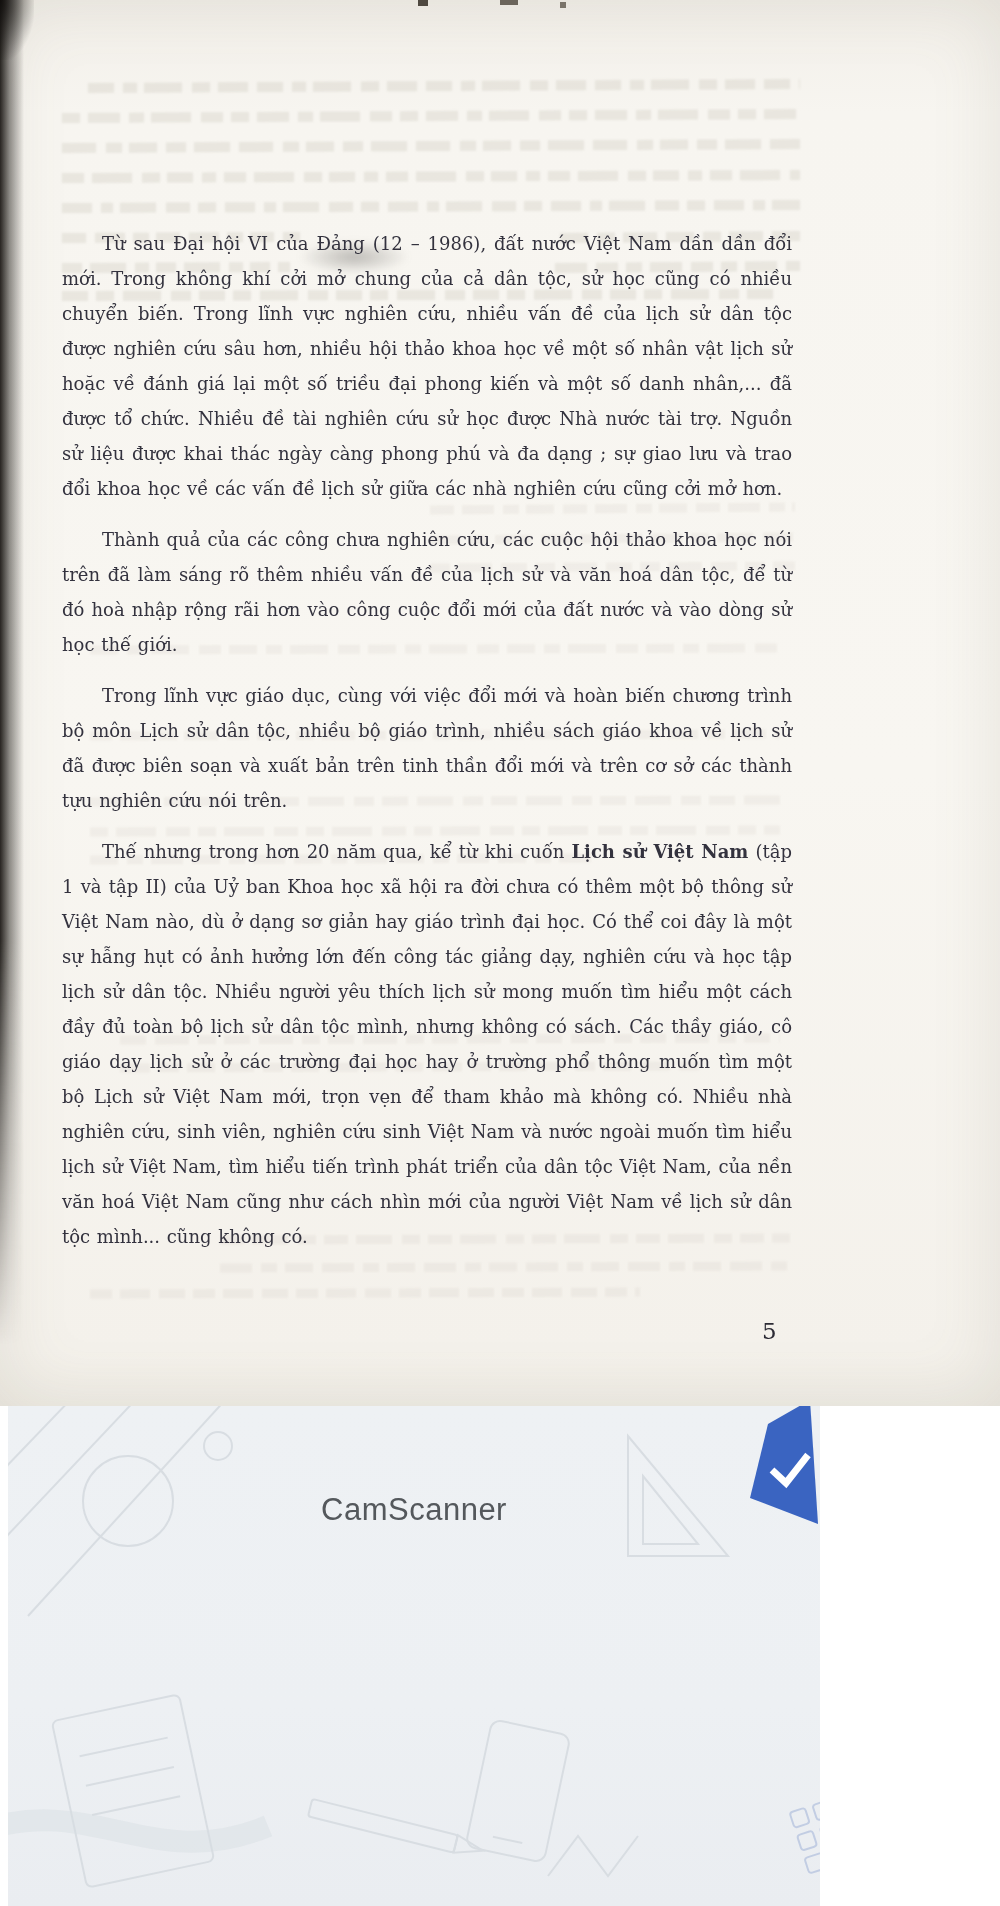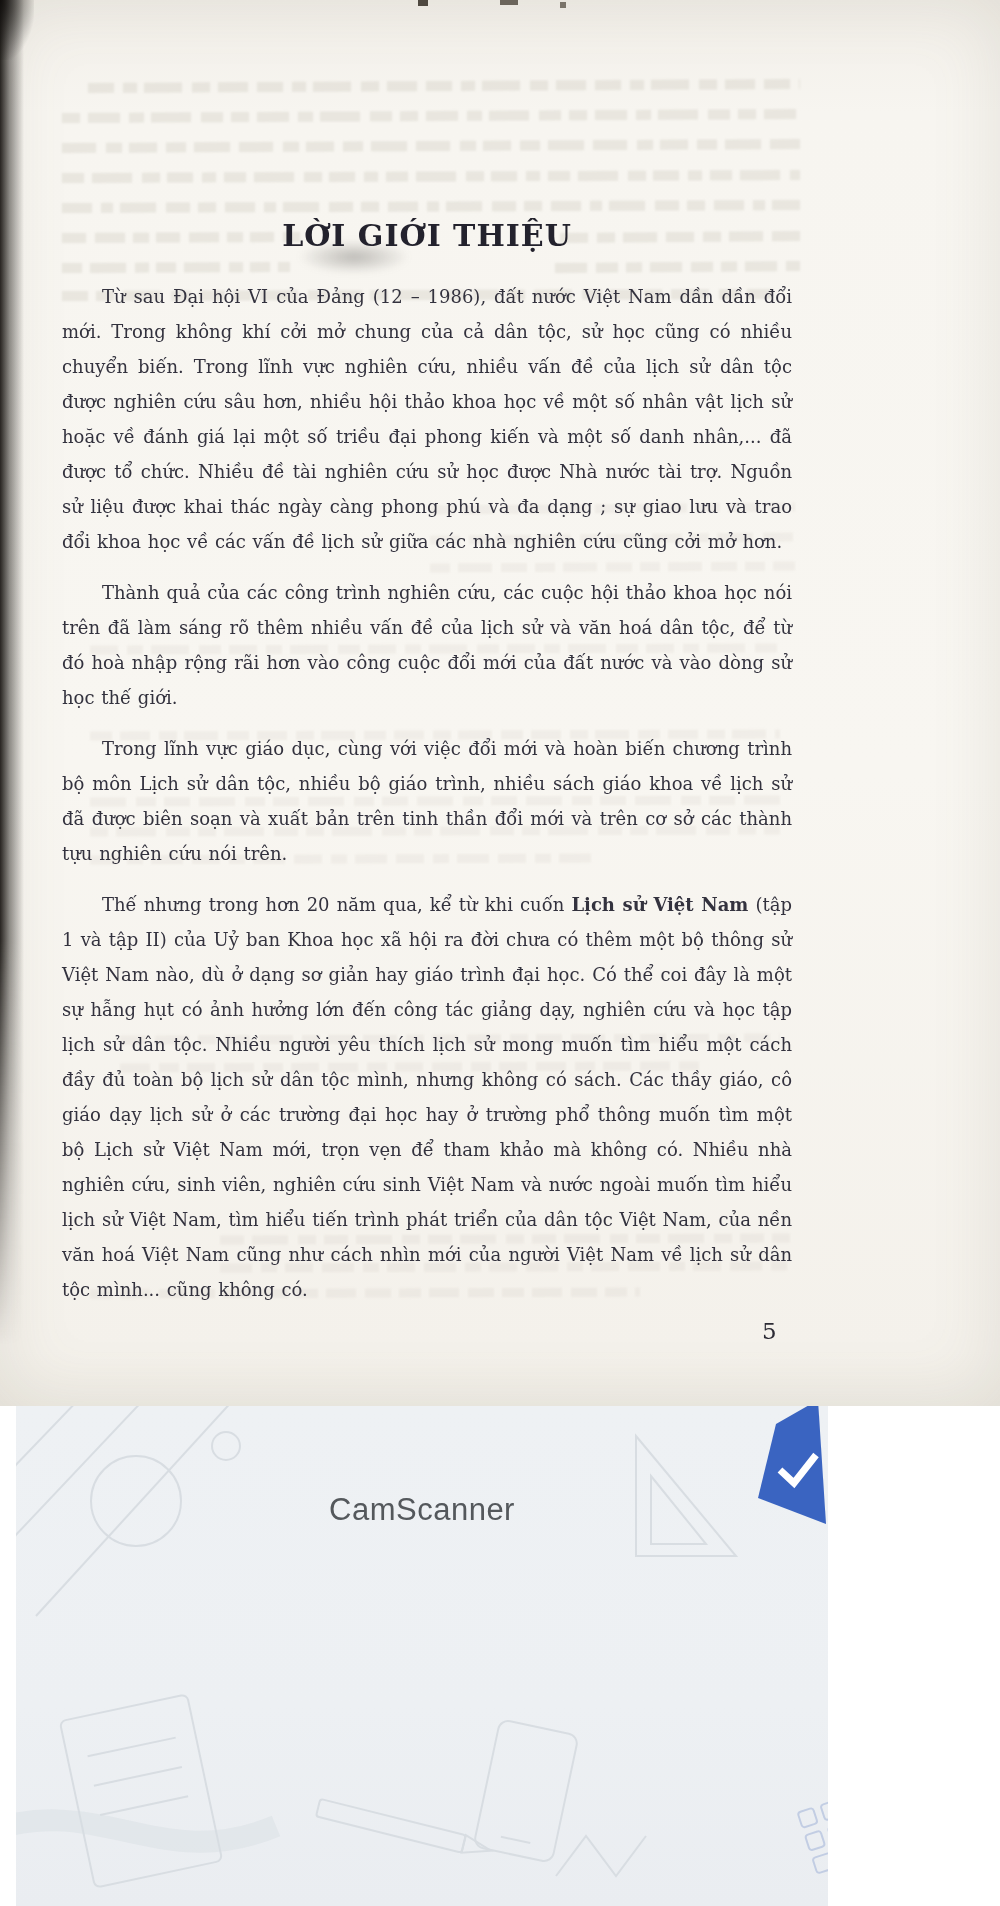--- a/index.html
+++ b/index.html
@@ -47,21 +47,21 @@
   .para{
     margin:8px 0 16px;font-size:18px;line-height:35px;
     text-align:justify;text-indent:40px;word-spacing:1px;
   }
   .para .bold{font-weight:700;}
   .page-number{
     position:absolute;left:762px;top:1318px;font-size:23px;color:#2c2b35;
   }
   
   .footer{
-    position:absolute;left:16px;top:1406px;width:812px;height:500px;
+    position:absolute;left:8px;top:1406px;width:812px;height:500px;
     background:linear-gradient(180deg,#eef1f4 0%,#edf0f3 60%,#eaedf1 100%);
     overflow:hidden;
   }
   .doodles{position:absolute;left:0;top:0;}
   .brand{
     position:absolute;left:0;top:86px;width:100%;text-align:center;
     font-family:"Liberation Sans","DejaVu Sans",sans-serif;
     font-size:31px;color:#54585c;letter-spacing:0.5px;
   }
   .blue-mark{position:absolute;right:2px;top:-8px;}
@@ -102,24 +102,23 @@
   </svg>
 
   <div class="edge-left"></div>
   <div class="edge-corner"></div>
   <div class="top-mark m1"></div>
   <div class="top-mark m2"></div>
   <div class="top-mark m3"></div>
   <div class="title-smudge"></div>
 
   <div class="content">
-    <h1 class="title">LỜI GIỚI THIỆU</h1>
     <div>
         <p class="para"><span>Từ sau Đại hội VI của Đảng (12 – 1986), đất nước Việt Nam dần dần đổi mới. Trong không khí cởi mở chung của cả dân tộc, sử học cũng có nhiều chuyển biến. Trong lĩnh vực nghiên cứu, nhiều vấn đề của lịch sử dân tộc được nghiên cứu sâu hơn, nhiều hội thảo khoa học về một số nhân vật lịch sử hoặc về đánh giá lại một số triều đại phong kiến và một số danh nhân,...  đã được tổ chức. Nhiều đề tài nghiên cứu sử học được Nhà nước tài trợ. Nguồn sử liệu được khai thác ngày càng phong phú và đa dạng ; sự giao lưu và trao đổi khoa học về các vấn đề lịch sử giữa các nhà nghiên cứu cũng cởi mở hơn.</span></p>
-        <p class="para"><span>Thành quả của các công trình nghiên cứu, các cuộc hội thảo khoa học nói trên đã làm sáng rõ thêm nhiều vấn đề của lịch sử và văn hoá dân tộc, để từ đó hoà nhập rộng rãi hơn vào công cuộc đổi mới của đất nước và vào dòng sử học thế giới.</span></p>
+        <p class="para"><span>Thành quả của các công chưa nghiên cứu, các cuộc hội thảo khoa học nói trên đã làm sáng rõ thêm nhiều vấn đề của lịch sử và văn hoá dân tộc, để từ đó hoà nhập rộng rãi hơn vào công cuộc đổi mới của đất nước và vào dòng sử học thế giới.</span></p>
         <p class="para"><span>Trong lĩnh vực giáo dục, cùng với việc đổi mới và hoàn biến chương trình bộ môn Lịch sử dân tộc, nhiều bộ giáo trình, nhiều sách giáo khoa về lịch sử đã được biên soạn và xuất bản trên tinh thần đổi mới và trên cơ sở các thành tựu nghiên cứu nói trên.</span></p>
         <p class="para"><span>Thế nhưng trong hơn 20 năm qua, kể từ khi cuốn </span><span class="bold">Lịch sử Việt Nam</span><span> (tập 1 và tập II) của Uỷ ban Khoa học xã hội ra đời chưa có thêm một bộ thông sử Việt Nam nào, dù ở dạng sơ giản hay giáo trình đại học. Có thể coi đây là một sự hẫng hụt có ảnh hưởng lớn đến công tác giảng dạy, nghiên cứu và học tập lịch sử dân tộc. Nhiều người yêu thích lịch sử mong muốn tìm hiểu một cách đầy đủ toàn bộ lịch sử dân tộc mình, nhưng không có sách. Các thầy giáo, cô giáo dạy lịch sử ở các trường đại học hay ở trường phổ thông muốn tìm một bộ Lịch sử Việt Nam mới, trọn vẹn để tham khảo mà không có. Nhiều nhà nghiên cứu, sinh viên, nghiên cứu sinh Việt Nam và nước ngoài muốn tìm hiểu lịch sử Việt Nam, tìm hiểu tiến trình phát triển của dân tộc Việt Nam, của nền văn hoá Việt Nam cũng như cách nhìn mới của người Việt Nam về lịch sử dân tộc mình... cũng không có.</span></p>
       </div>
   </div>
 
   <div class="page-number">5</div>
 </div>
 
 <div class="footer">
   <svg class="doodles" width="1000" height="500" xmlns="http://www.w3.org/2000/svg" fill="none">

